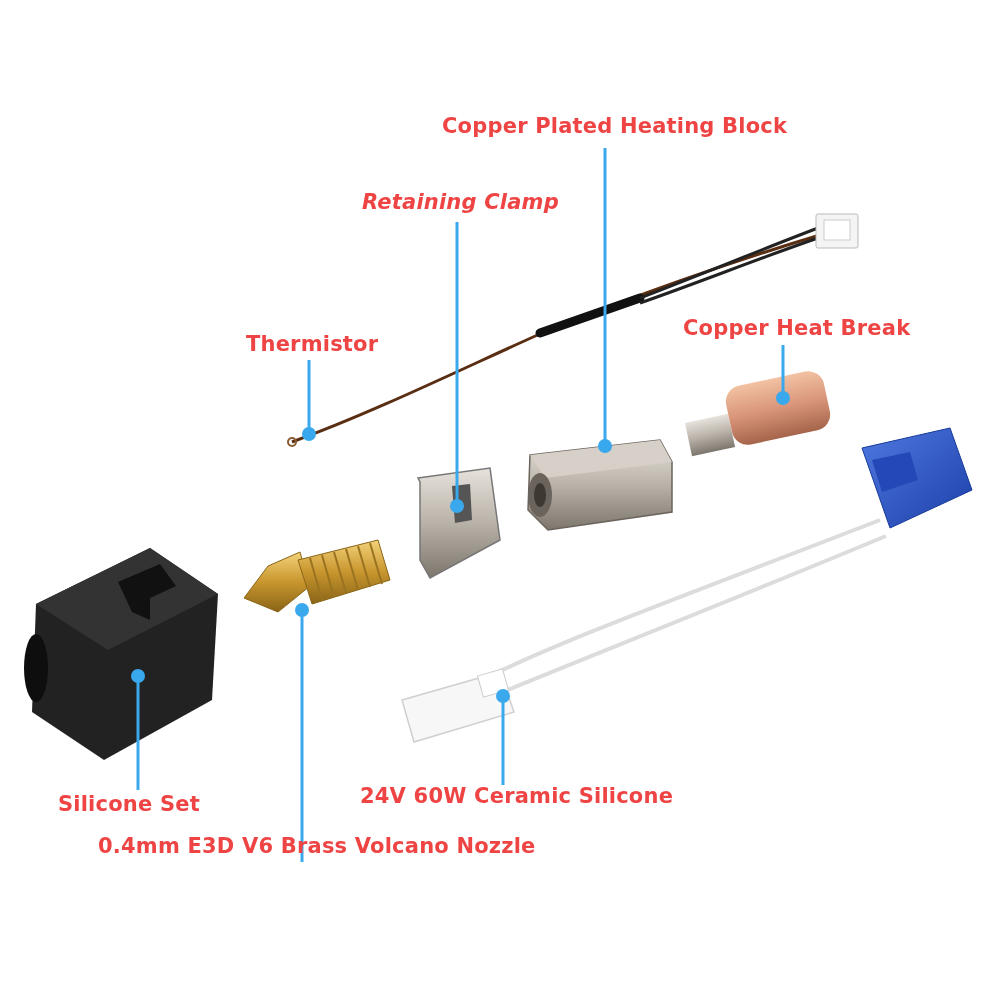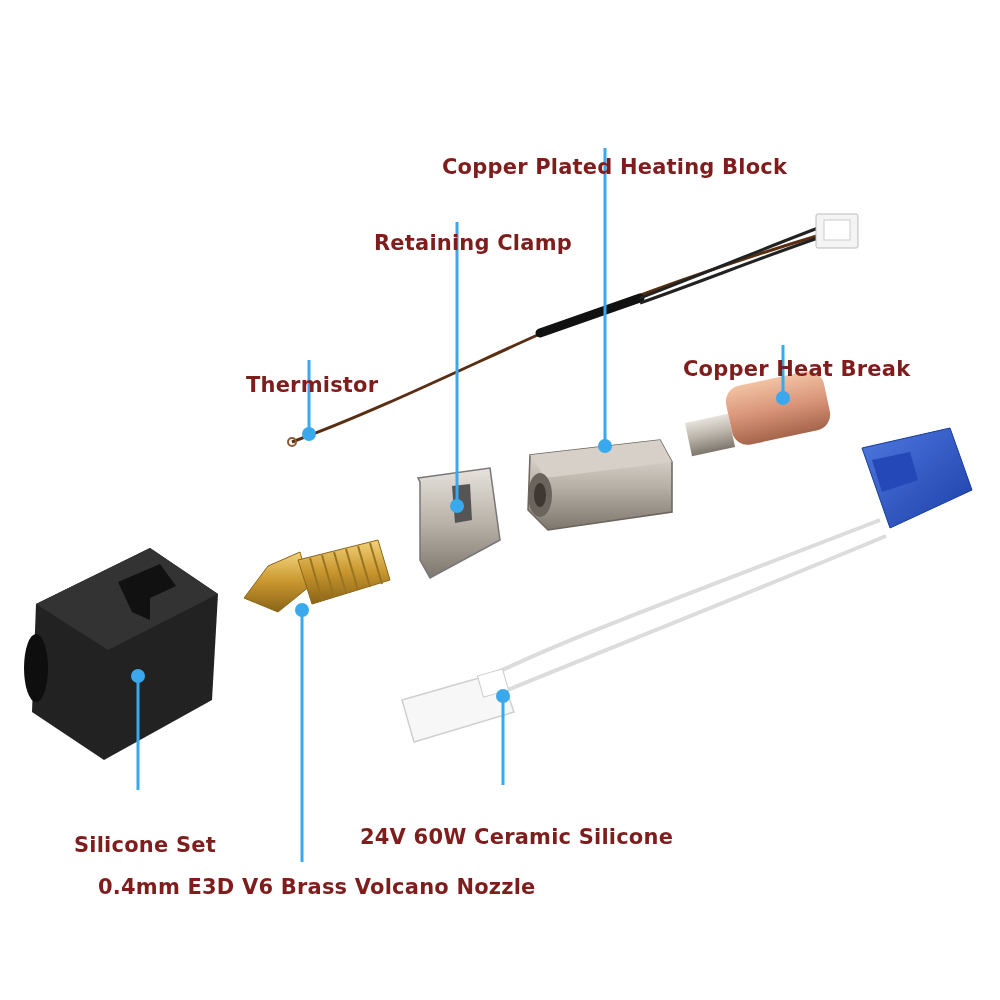--- a/index.html
+++ b/index.html
@@ -1,18 +1,18 @@
 <!DOCTYPE html>
 <html><head>
 <meta charset="utf-8">
 <style>
   html, body { margin:0; padding:0; background:#ffffff; }
   body { width:1000px; height:1000px; position:relative; overflow:hidden; font-family:"DejaVu Sans", sans-serif; }
   #canvas { position:absolute; left:0; top:0; width:1000px; height:1000px; }
-  .label { position:absolute; font-family:"DejaVu Sans", sans-serif; font-weight:bold; font-size:21px; color:#7f1d1d; white-space:nowrap; letter-spacing:0.2px;margin-top:41px; }
+  .label { position:absolute; font-family:"DejaVu Sans", sans-serif; font-weight:bold; font-size:21px; color:#ef4444; white-space:nowrap; letter-spacing:0.2px; }
 </style>
 </head>
 <body>
 
 <svg id="canvas" viewBox="0 0 1000 1000">
   <defs>
     <linearGradient id="brass" x1="0" y1="0" x2="0" y2="1">
       <stop offset="0" stop-color="#f3d27a"></stop>
         <stop offset="0.5" stop-color="#c8962e"></stop>
         <stop offset="1" stop-color="#8a6417"></stop>
@@ -101,18 +101,18 @@
     <line x1="138" y1="676" x2="138" y2="790" stroke="#3aa8ec" stroke-width="3"></line>
     <circle cx="138" cy="676" r="7" fill="#3aa8ec"></circle>
     <line x1="302" y1="610" x2="302" y2="862" stroke="#3aa8ec" stroke-width="3"></line>
     <circle cx="302" cy="610" r="7" fill="#3aa8ec"></circle>
     <line x1="503" y1="696" x2="503" y2="785" stroke="#3aa8ec" stroke-width="3"></line>
     <circle cx="503" cy="696" r="7" fill="#3aa8ec"></circle>
   </g>
 </svg>
 
 <div class="label" style="left:442px; top:114px;">Copper Plated Heating Block</div>
-<div class="label" style="left:374px; top:190px;">Retaining Clamp</div>
+<div class="label" style="left:362px; top:190px;font-style:italic;">Retaining Clamp</div>
 <div class="label" style="left:246px; top:332px;">Thermistor</div>
 <div class="label" style="left:683px; top:316px;">Copper Heat Break</div>
-<div class="label" style="left:74px; top:792px;">Silicone Set</div>
+<div class="label" style="left:58px; top:792px;">Silicone Set</div>
 <div class="label" style="left:360px; top:784px;">24V 60W Ceramic Silicone</div>
 <div class="label" style="left:98px; top:834px;">0.4mm E3D V6 Brass Volcano Nozzle</div>
 
 </body></html>

